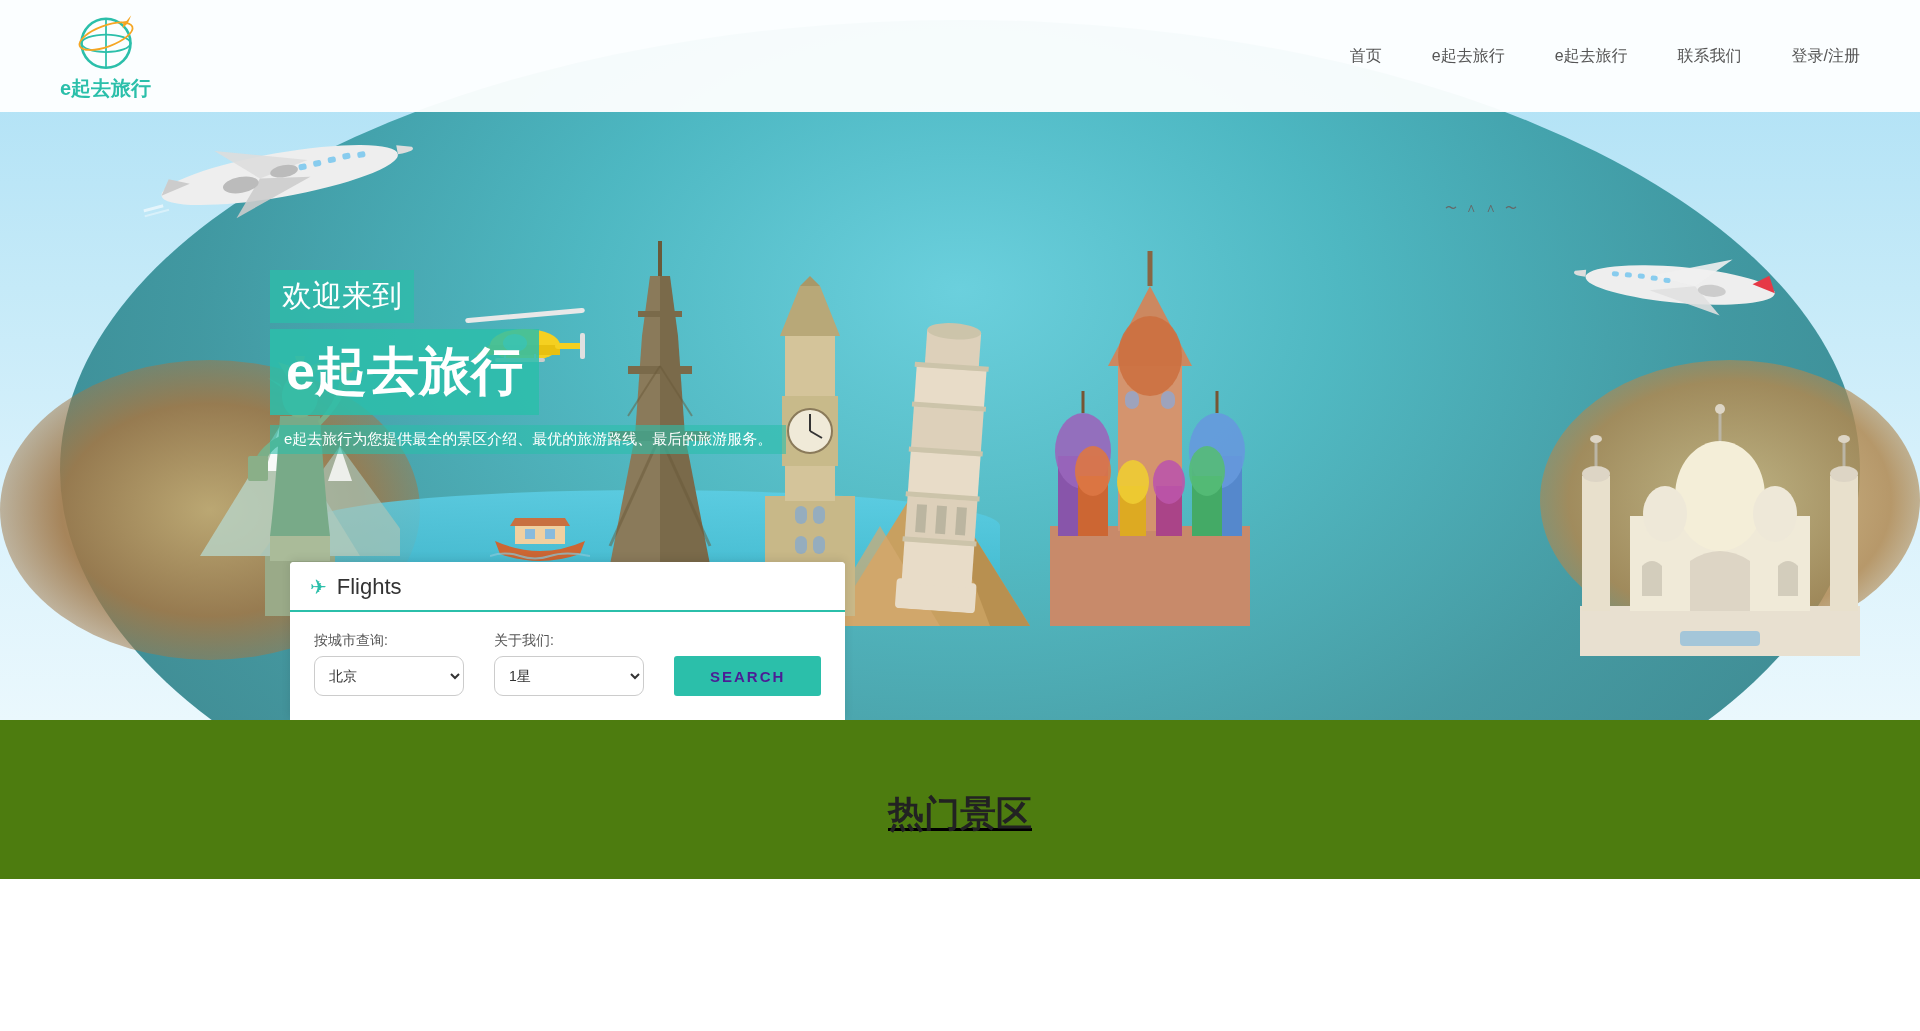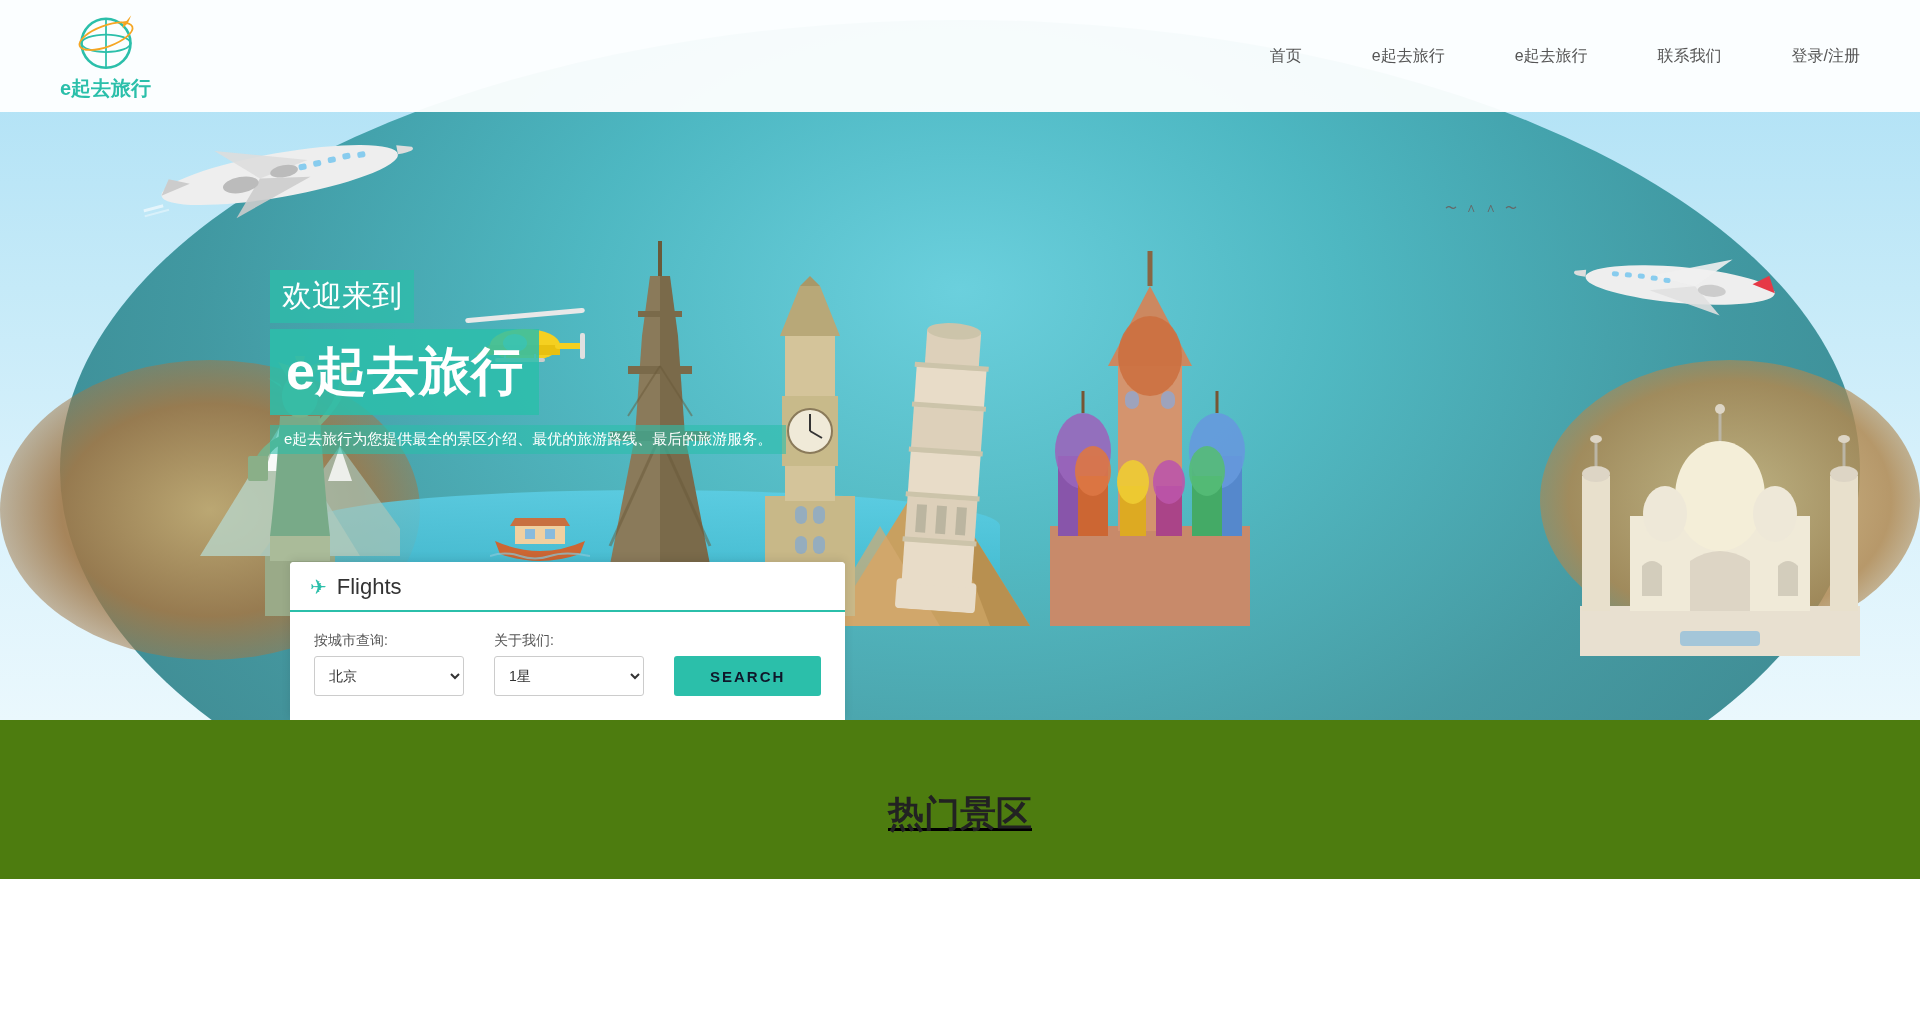--- a/index.html
+++ b/index.html
@@ -26,21 +26,21 @@
       height: 70px;
     }
     .logo-text {
       font-size: 20px;
       color: #2bbfaa;
       font-weight: bold;
       margin-top: -5px;
     }
     .nav {
       display: flex;
-      gap: 70px;
+      gap: 50px;
       align-items: flex-end;
     }
     .nav a {
       text-decoration: none;
       color: #555;
       font-size: 16px;
     }
 
     
     .hero {
@@ -187,31 +187,31 @@
       gap: 6px;
     }
     .search-field label {
       font-size: 14px;
       color: #555;
     }
     .search-select {
       width: 150px;
       height: 40px;
       border: 1px solid #ccc;
-      border-radius: 3px;
+      border-radius: 9px;
       padding: 0 10px;
       font-size: 14px;
       color: #333;
       background: #fff;
       cursor: pointer;
       appearance: auto;
     }
     .search-btn {
       background: #2bbfaa;
-      color: #0f172a;
+      color: #4c1d95;
       border: none;
       height: 40px;
       padding: 12px 36px;
       font-size: 15px;
       font-weight: bold;
       letter-spacing: 2px;
       border-radius: 3px;
       cursor: pointer;
     }
 

